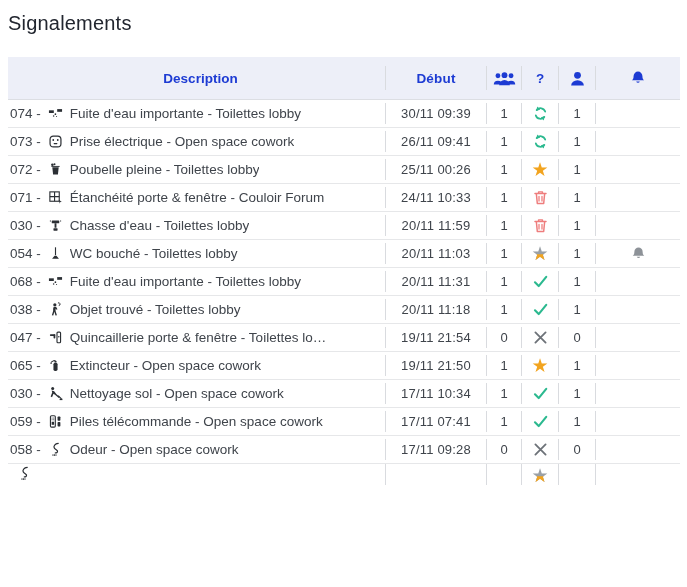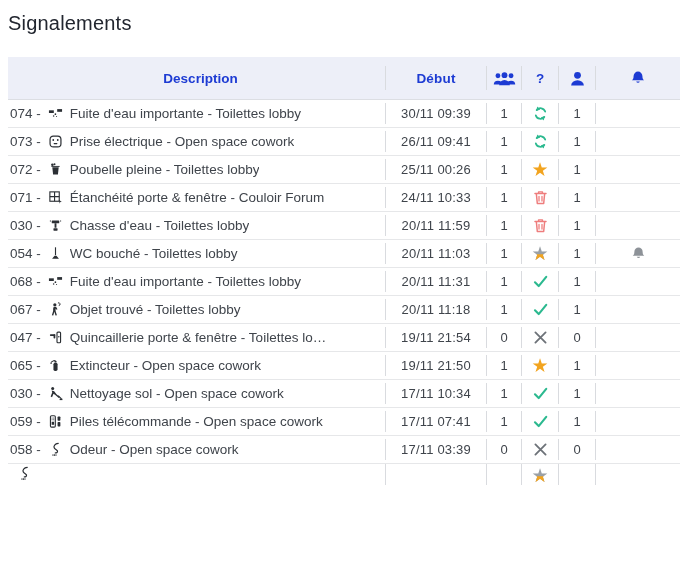--- a/index.html
+++ b/index.html
@@ -372,21 +372,21 @@
               <use href="#i-check"></use>
             </svg>
           </div>
     <span class="vsep"></span>
     <div class="cell c-assign">1</div>
     <span class="vsep"></span>
     <div class="cell c-bell"></div>
   </div>
         <div class="row">
     <div class="cell c-desc">
-      <span class="num">067 -</span>
+      <span class="num">038 -</span>
       <span class="type-icon">
         <svg class="ticon" viewBox="0 0 16 16">
                 <use href="#t-person-question"></use>
               </svg>
       </span>
       <span class="dtext">Objet trouvé - Toilettes lobby</span>
     </div>
     <span class="vsep"></span>
     <div class="cell c-start">20/11 11:18</div>
     <span class="vsep"></span>
@@ -504,21 +504,21 @@
     <div class="cell c-desc">
       <span class="num">058 -</span>
       <span class="type-icon">
         <svg class="ticon" viewBox="0 0 16 16">
                 <use href="#t-odor"></use>
               </svg>
       </span>
       <span class="dtext">Odeur - Open space cowork</span>
     </div>
     <span class="vsep"></span>
-    <div class="cell c-start">17/11 03:39</div>
+    <div class="cell c-start">17/11 09:28</div>
     <span class="vsep"></span>
     <div class="cell c-people">0</div>
     <span class="vsep"></span>
     <div class="cell c-status">
             <svg class="sicon st-x" viewBox="0 0 16 16">
               <use href="#i-x"></use>
             </svg>
           </div>
     <span class="vsep"></span>
     <div class="cell c-assign">0</div>

